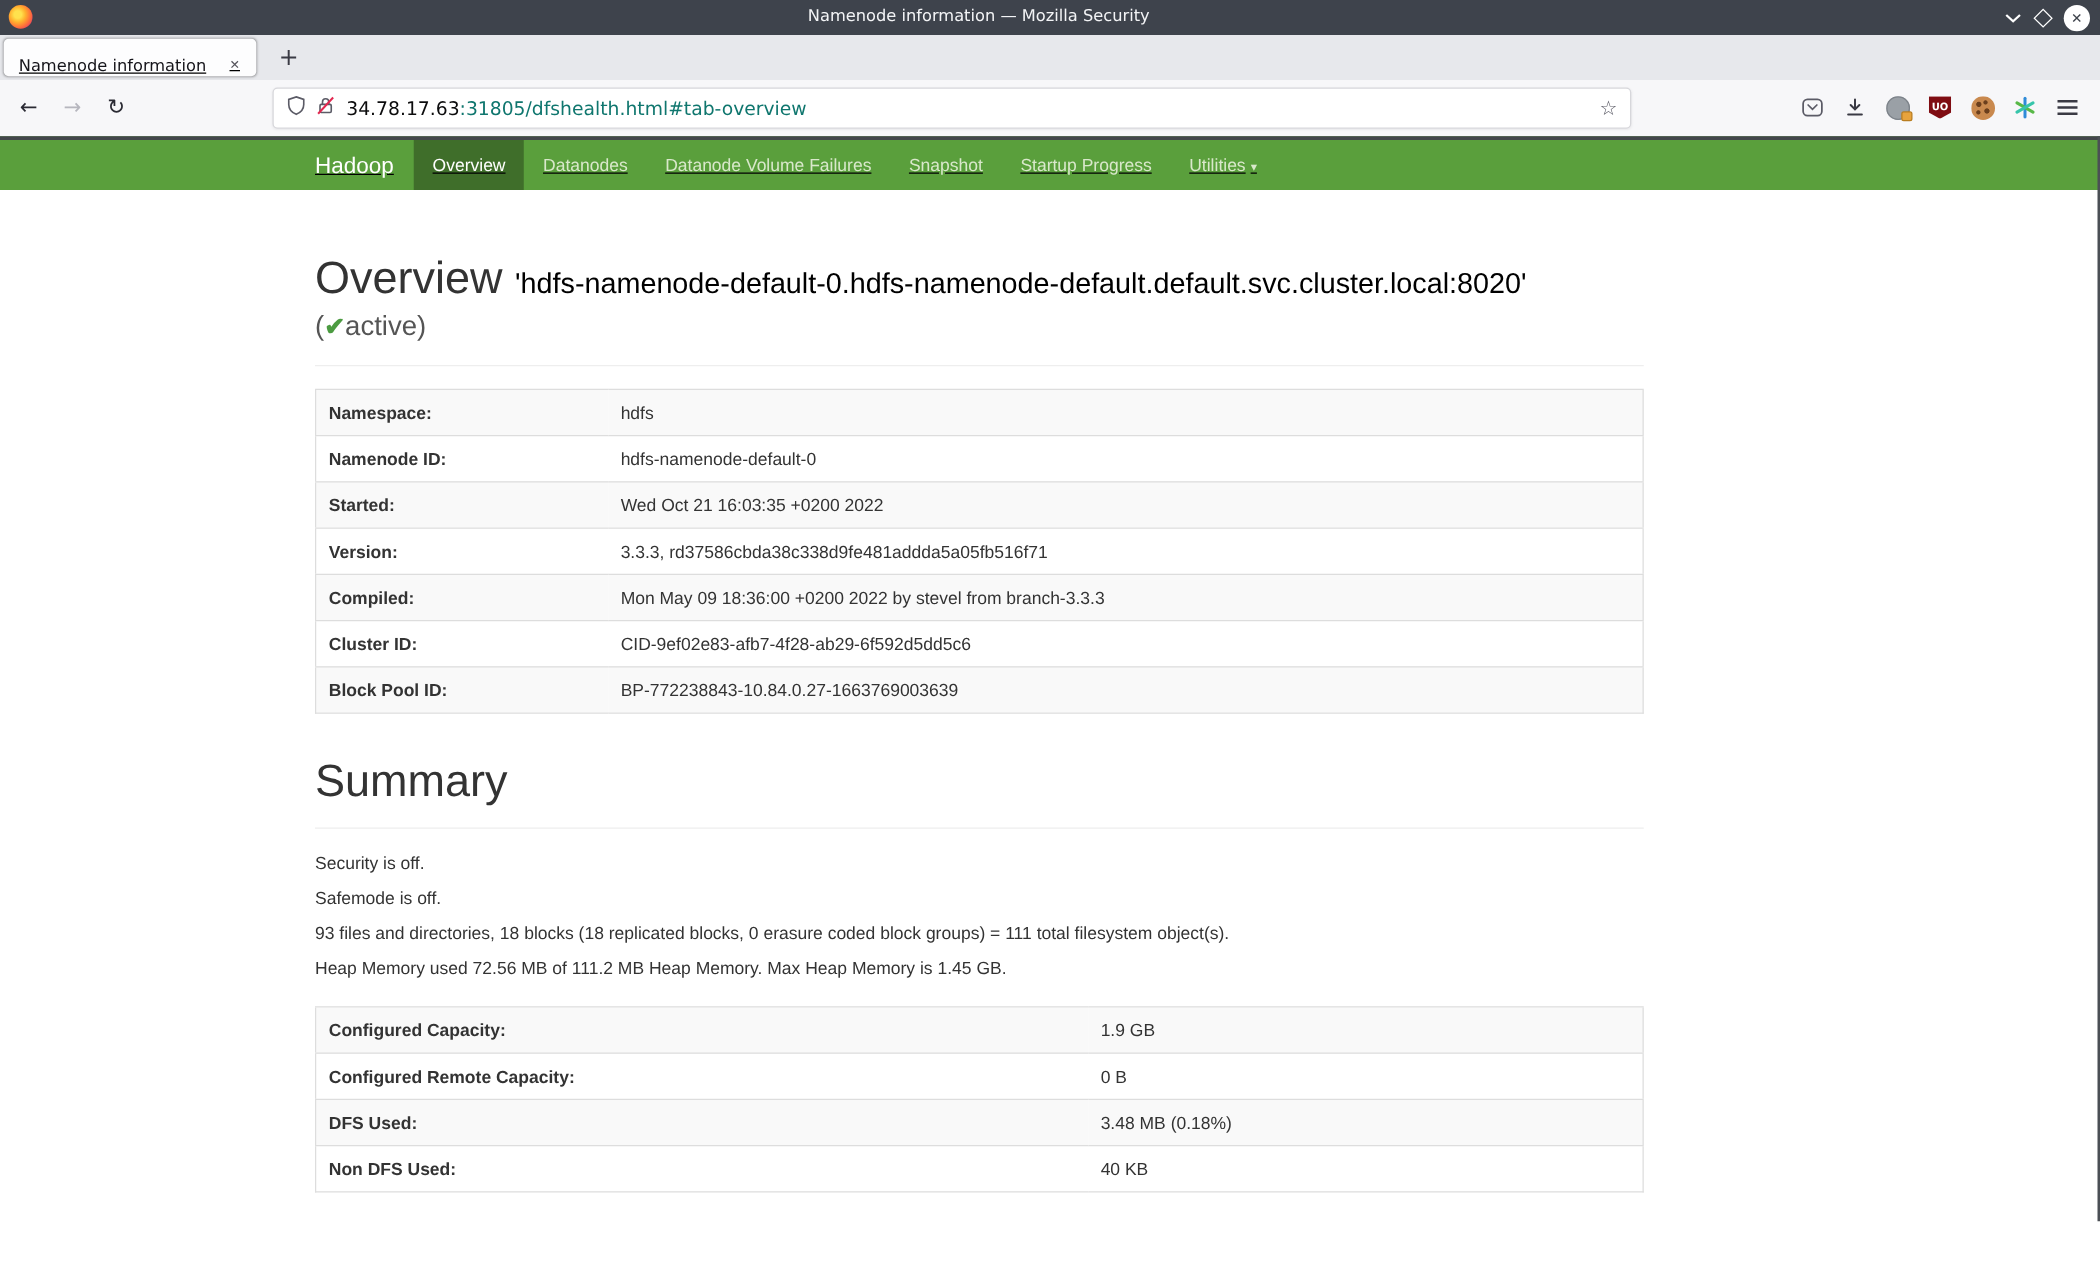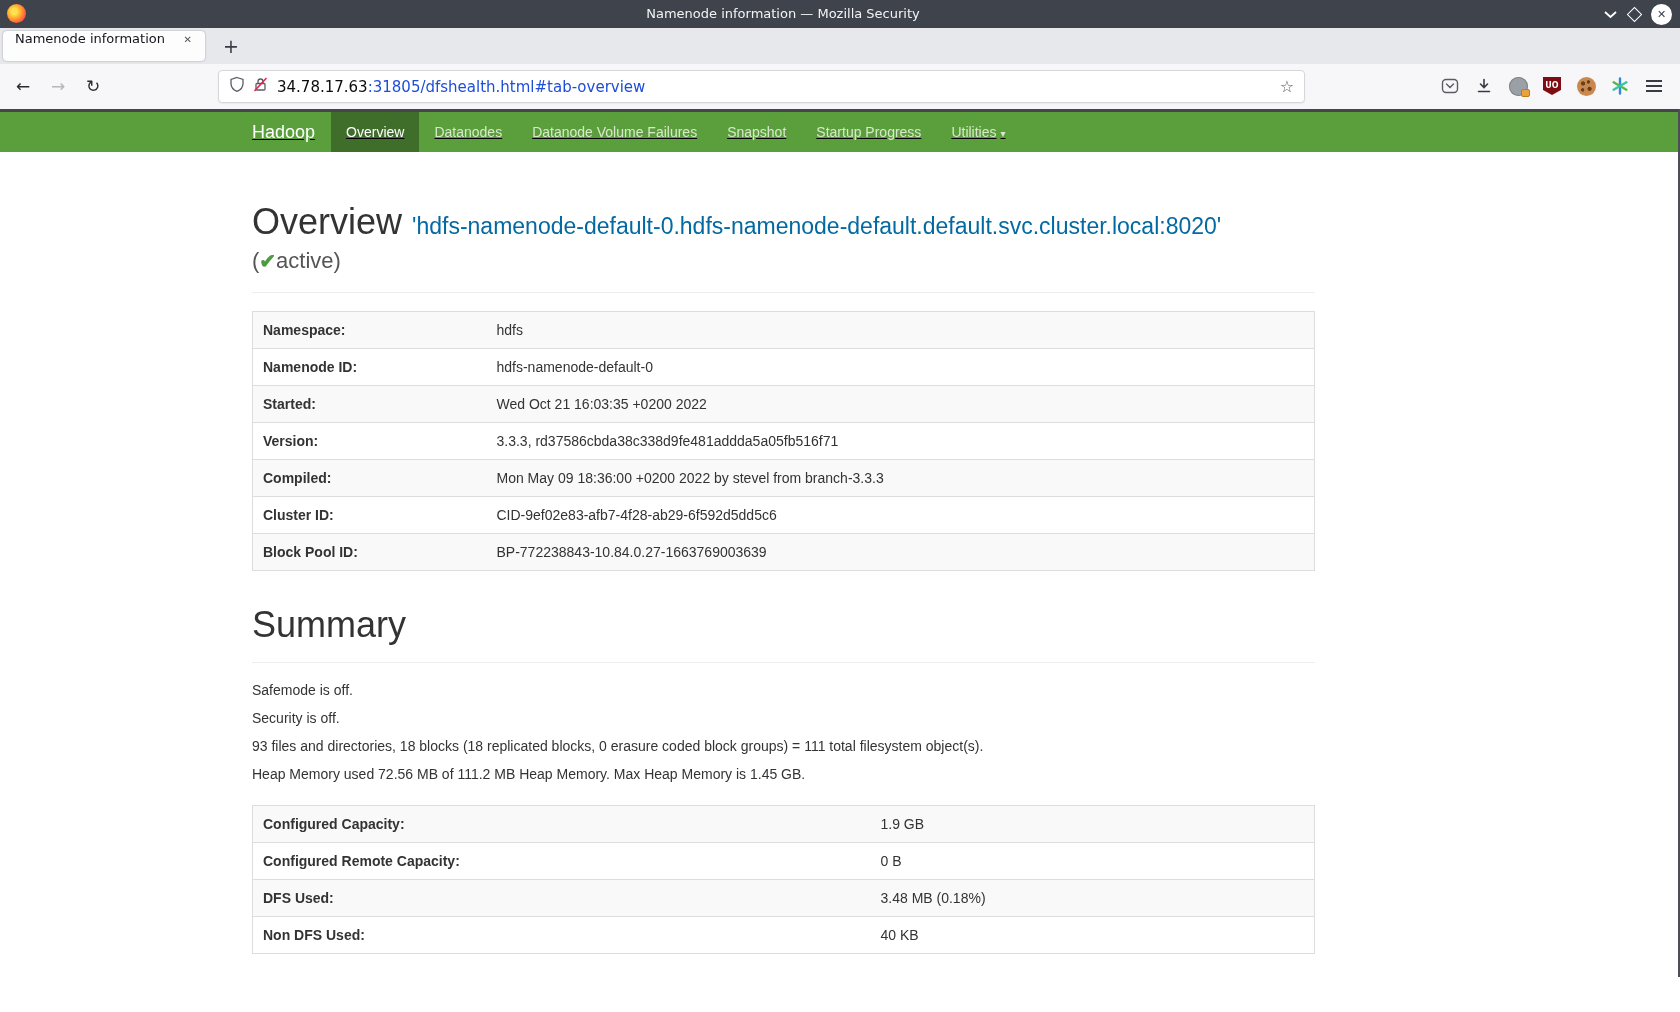--- a/index.html
+++ b/index.html
@@ -15,37 +15,37 @@
     text-align:center; color:#f3f4f6; font-size:13px; }
   .win-controls { position:absolute; right:8px; top:0; height:28px; display:flex; align-items:center; gap:11px; }
   .wc-min svg, .wc-max { display:block; }
   .wc-max { width:11px; height:11px; border:1.6px solid #fff; transform:rotate(45deg); }
   .wc-close { width:21px; height:21px; border-radius:50%; background:#fff; color:#3e434c;
     font-size:11px; font-weight:bold; display:flex; align-items:center; justify-content:center; }
 
   
   .tabbar { height:36px; background:#e7e8ec; display:flex; align-items:center; }
   .tab { margin-left:3px; width:202px; height:30px; background:#fdfdfe; border-radius:4px;
-    box-shadow:0 0 2px rgba(0,0,0,.35); display:flex; align-items:flex-start; padding:0 8px 0 12px; }
+    box-shadow:0 0 2px rgba(0,0,0,.35); display:flex; align-items:flex-end; padding:0 8px 0 12px;text-decoration:underline; }
   .tab-label { flex:1; font-size:13px; color:#15141a; white-space:nowrap; overflow:hidden; }
   .tab-close { color:#55545c; font-size:10px; padding:3px 5px; }
   .newtab { margin-left:10px; color:#3a3a44; font-size:19px; padding:0 8px; }
 
   
   .toolbar { position:relative; height:45px; background:#f7f7f9; }
   .nav-btns { position:absolute; left:8px; top:7px; display:flex; gap:5px; }
   .nav-btns .tbtn { width:30px; height:30px; display:flex; align-items:center; justify-content:center;
     font-size:17px; color:#2a2a33; border-radius:3px; }
   .tbtn.disabled { color:#b6b6be; }
   .urlbar { position:absolute; left:218px; top:6px; width:1087px; height:33px; background:#fff;
     border:1px solid #d7d7db; border-radius:4px; box-shadow:0 1px 2px rgba(0,0,0,.06);
     display:flex; align-items:center; padding:0 10px; }
   .urlbar .sep { width:8px; }
   .url-text { flex:1; font-size:15px; color:#0c0c0d; margin-left:9px; white-space:nowrap; overflow:hidden; }
-  .url-text .dim { color:#1d4ed8; }
+  .url-text .dim { color:#0f766e; }
   .star { font-size:16px; color:#5b5b66; }
   .right-icons { position:absolute; right:12px; top:7px; display:flex; align-items:center; gap:6px; }
   .ricon { width:28px; height:30px; display:flex; align-items:center; justify-content:center; }
   .ext-circle { width:19px; height:19px; border-radius:50%; background:#9aa0a6; position:relative;
     box-shadow:inset 0 0 0 1px #7d838a; }
   .ext-lock { position:absolute; right:-2px; bottom:-1px; width:9px; height:8px; background:#e8a33d;
     border:1px solid #b97d20; border-radius:2px; }
   .ublock { width:18px; height:18px; background:#7f0c12;
     clip-path:polygon(0 0,100% 0,100% 72%,50% 100%,0 72%); display:flex; align-items:center; justify-content:center; }
   .ublock span { color:#fff; font-size:8px; font-weight:bold; line-height:12px; }
@@ -65,21 +65,21 @@
     font-family:"Liberation Sans",sans-serif;text-decoration:underline; }
   .brand { color:#fff; font-size:18px; line-height:40px; margin-right:16px; }
   .hnav-item { color:#d9e8cb; font-size:14px; line-height:40px; padding:0 15px; white-space:nowrap; }
   .hnav-item.active { background:#3f6e2a; color:#fff; }
   .caret { font-size:10px; margin-left:4px; }
 
   .content { margin-left:252px; width:1063px; font-family:"Liberation Sans",sans-serif;
     font-size:14px; color:#333; }
   h1 { font-size:36px; font-weight:500; color:#333; margin:0; line-height:1.1; }
   .h-overview { margin-top:50px; }
-  h1 small { font-size:23px; font-weight:400; color:#0369a1;margin-top:32px; }
+  h1 small { font-size:23px; font-weight:400; color:#000000;margin-top:32px; }
   .active-line { font-size:22px; color:#555; margin:6px 0 12px; }
   .active-line .check { color:#4c9b41; font-size:20px; font-weight:bold; }
   hr { border:0; border-top:1px solid #eee; margin:18px 0; }
   table { width:100%; border-collapse:collapse; border:1px solid #ddd; font-size:14px; }
   td, th { text-align:left; padding:8px 10px; border-top:1px solid #ddd; line-height:20px;
     font-weight:normal; color:#333; }
   th { font-weight:bold; }
   tr:nth-child(odd) { background:#f9f9f9; }
   .tbl-info th { width:234px; }
   .tbl-cap th { width:618px; }
@@ -233,22 +233,22 @@
               <th>Block Pool ID:</th>
               <td>BP-772238843-10.84.0.27-1663769003639</td>
             </tr>
         </tbody>
       </table>
 
       <h1 class="h-summary">Summary</h1>
       <hr>
 
       <div class="summary-lines">
+        <p>Security is off.</p>
         <p>Safemode is off.</p>
-        <p>Security is off.</p>
         <p>93 files and directories, 18 blocks (18 replicated blocks, 0 erasure coded block groups) = 111 total filesystem object(s).</p>
         <p>Heap Memory used 72.56 MB of 111.2 MB Heap Memory. Max Heap Memory is 1.45 GB.</p>
       </div>
 
       <table class="tbl-cap">
         <tbody>
           <tr>
               <th>Configured Capacity:</th>
               <td>1.9 GB</td>
             </tr>

